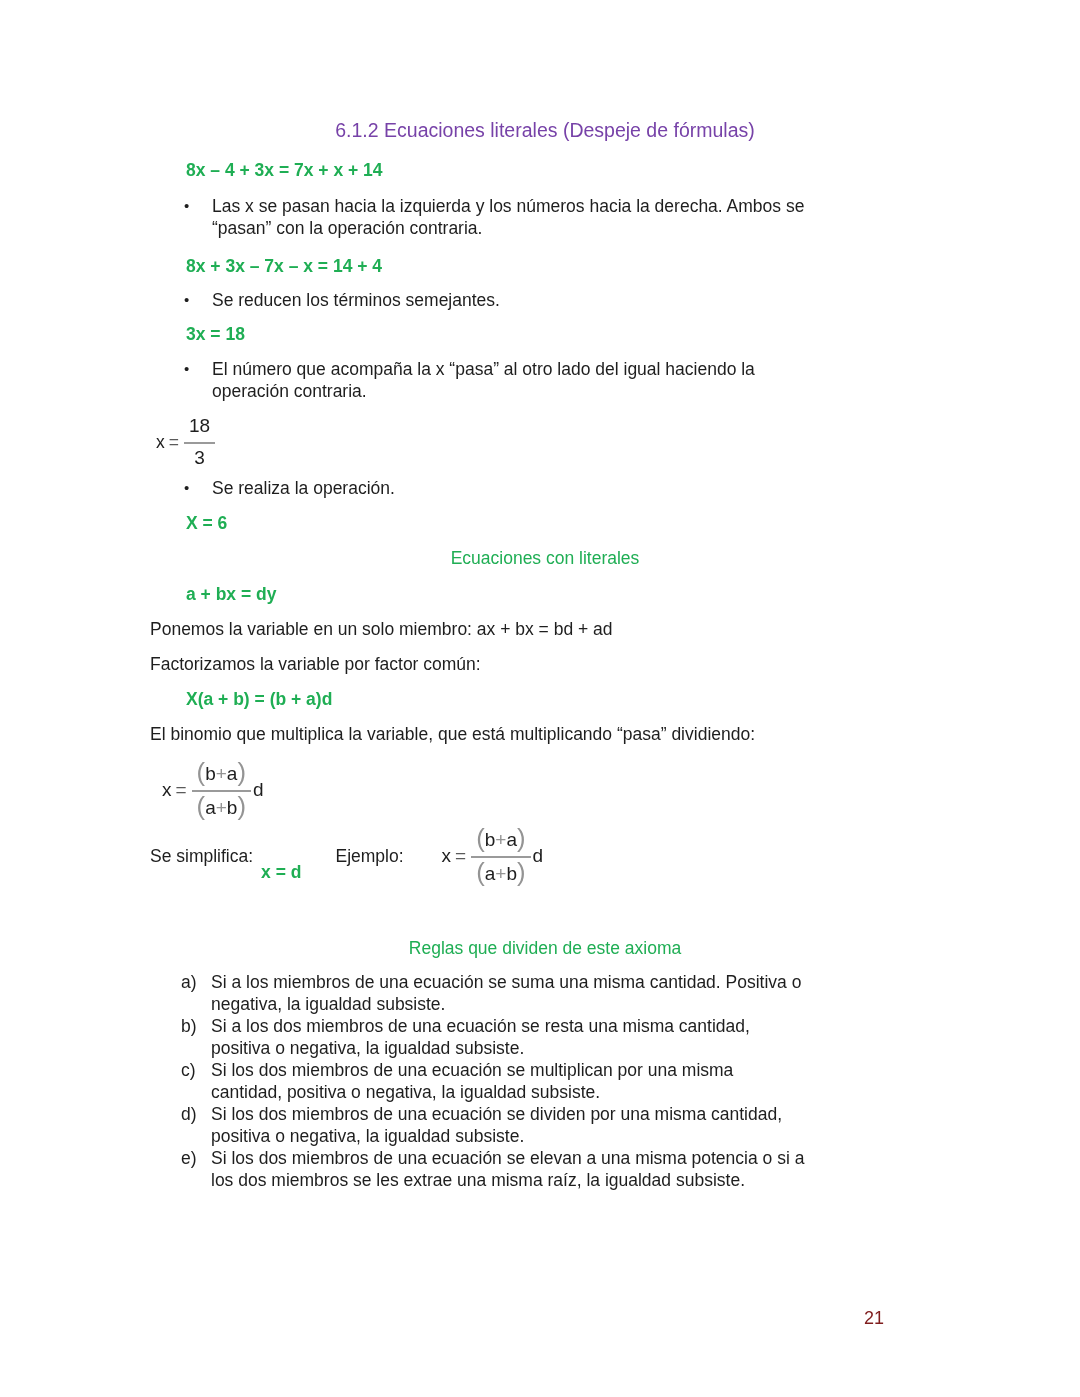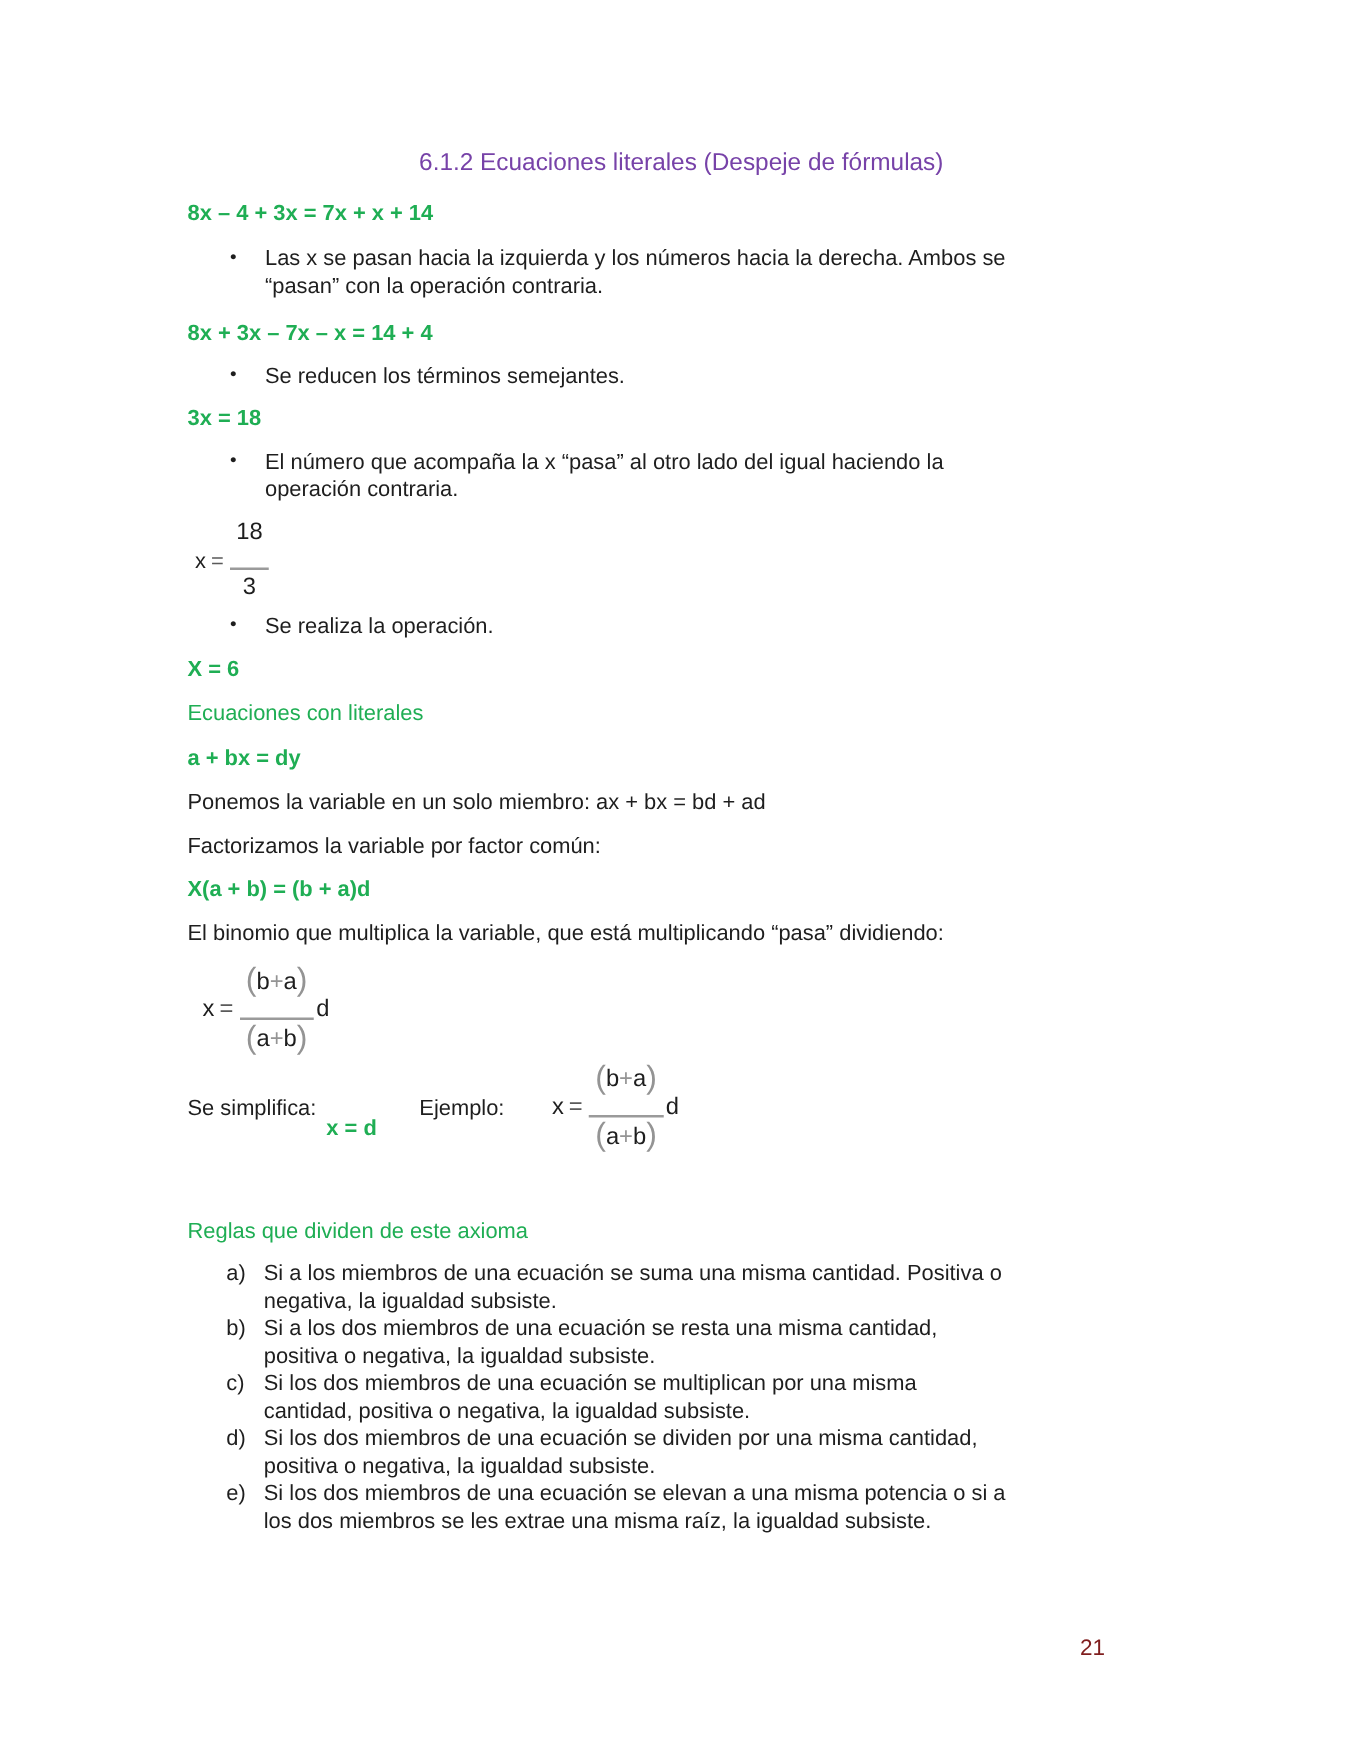--- a/index.html
+++ b/index.html
@@ -15,37 +15,37 @@
   }
   .content{position:absolute;left:150px;top:0;width:790px;}
   .page-title{
     margin:118px 0 0 0;
     text-align:center;
     color:#7742a8;
     font-size:19.5px;
     font-weight:400;
     line-height:24px;
   }
-  .eq{color:#1fae54;font-weight:700;margin-top:17px;}
-  .subhead{color:#1fae54;font-weight:400;margin-top:13px;}
+  .eq{color:#1fae54;font-weight:700;margin-top:17px;margin-left:36px;}
+  .subhead{color:#1fae54;font-weight:400;margin-top:13px;text-align:center;}
   .para{margin-top:13px;}
   .bullet{display:flex;margin-top:14px;}
   .bullet .dot{width:28px;margin-left:34px;flex:none;font-size:15px;}
   .bullet .btext{max-width:710px;}
   .rule{display:flex;margin-top:0;}
   .rule .marker{width:30px;margin-left:31px;flex:none;}
   .rule .rtext{max-width:716px;}
   .rules-block{margin-top:12px;}
   
   .mathline{display:flex;align-items:center;margin-top:11px;}
   .mrow{display:inline-flex;align-items:center;}
   .mlead{margin-right:4px;}
   .meq{color:#5a5a5a;margin-right:5px;}
   .frac{display:inline-flex;flex-direction:column;align-items:center;line-height:26px;}
-  .frac .num{border-bottom:2px solid #9a9a9a;padding:0 5px 15px 5px;}
+  .frac .num{border-bottom:2px solid #9a9a9a;padding:0 5px 3px 5px;}
   .frac .den{padding-top:1px;}
   .gray{color:#949494;}
   .paren{color:#949494;font-size:1.35em;font-weight:300;line-height:1;position:relative;top:1px;}
   .msuffix{margin-left:2px;}
   .big{font-size:19px;}
   .simplify-row{display:flex;align-items:center;margin-top:4px;}
   .simplify-row .lbl{margin-right:8px;}
   .simplify-row .res{color:#1fae54;font-weight:700;margin-right:34px;margin-top:31px;}
   .simplify-row .exlbl{margin-right:38px;}
   .page-number{

